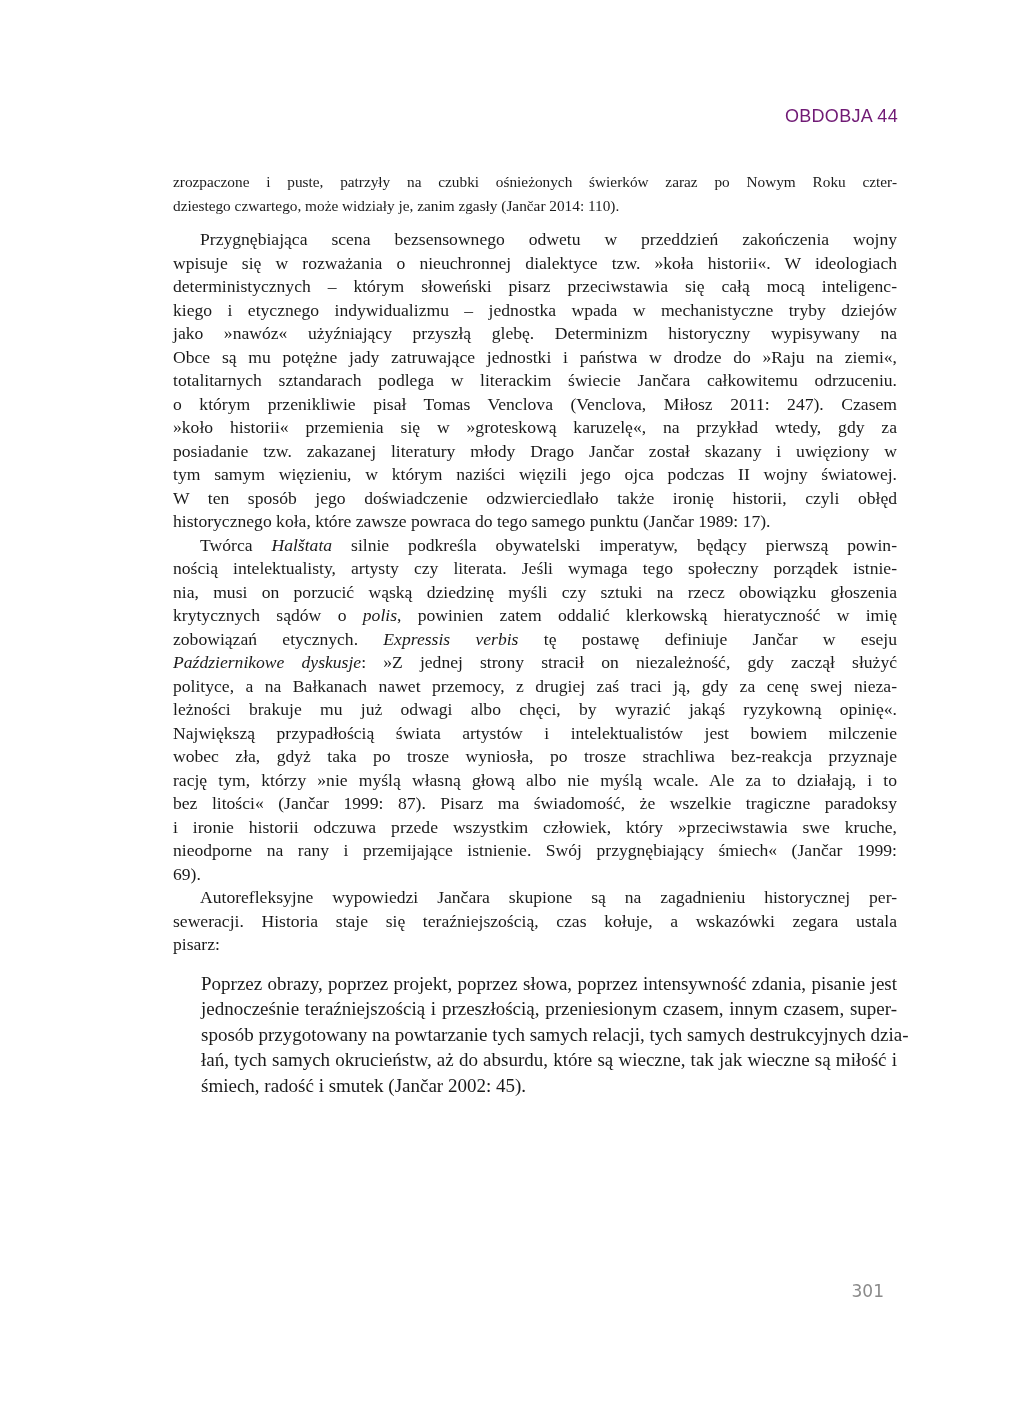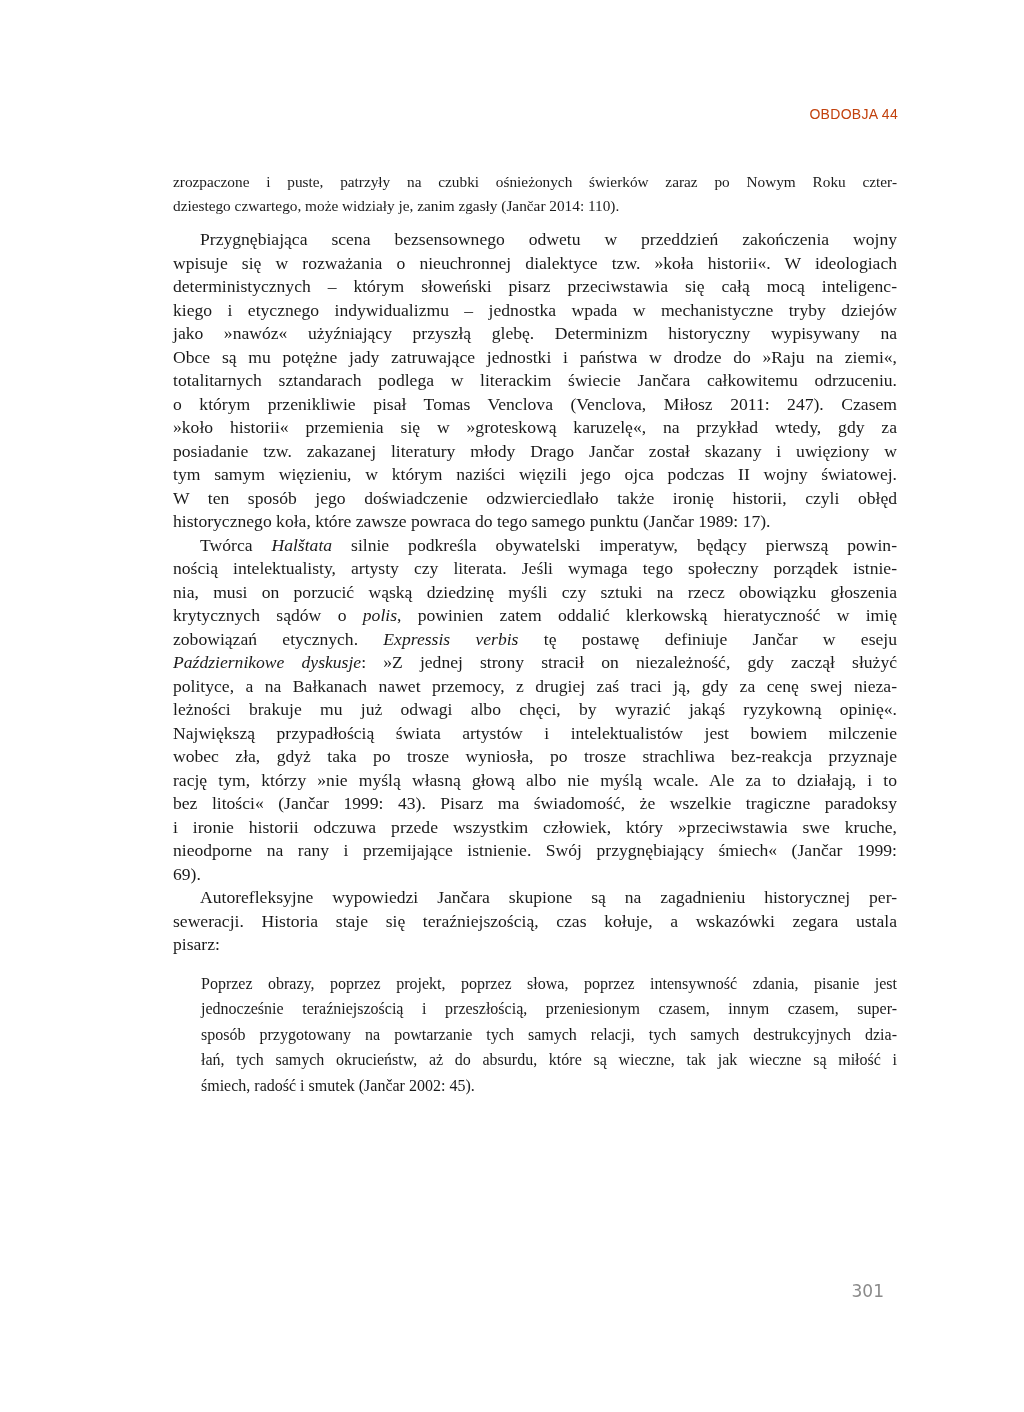--- a/index.html
+++ b/index.html
@@ -1,41 +1,41 @@
 <!DOCTYPE html>
 <html><head>
 <meta charset="utf-8">
 <style>
   html, body { margin: 0; padding: 0; background: #ffffff; }
   body { width: 1024px; height: 1412px; position: relative; overflow: hidden; }
   .page { position: absolute; left: 0; top: 0; width: 1024px; height: 1412px; background: #ffffff; }
   .running-head {
     position: absolute; top: 106px; right: 126px;
-    font-family: "Liberation Sans", sans-serif; font-size: 14px; letter-spacing: 0.3px;
-    color: #c2410c;
+    font-family: "Liberation Sans", sans-serif; font-size: 18px; letter-spacing: 0.3px;
+    color: #701a75;
   }
   .folio {
     position: absolute; top: 1281px; right: 140px;
     font-family: "DejaVu Sans", sans-serif; font-size: 17px; color: #8a8a8a;
   }
   .body-text {
     position: absolute; left: 173px; top: 170px; width: 724px;
     font-family: "Liberation Serif", serif; color: #1a1a1a;
   }
   .line {
     display: block; white-space: nowrap; text-align: justify; text-align-last: justify;
     height: 23.5px; line-height: 23.5px; font-size: 17.6px;
   }
   .line.last { text-align-last: left; }
   .line.indent { padding-left: 27px; }
   .p1 .line { font-size: 15.3px; height: 24px; line-height: 24px; }
   .gap-small { height: 10px; }
   .gap-quote { height: 14px; }
   .quote { padding-left: 28px; }
-  .quote .line { font-size: 16px; height: 25.5px; line-height: 25.5px; }
+  .quote .line { font-size: 19px; height: 25.5px; line-height: 25.5px; }
   i { font-style: italic; }
 </style>
 </head>
 <body>
 
 <div class="page">
 
   <div class="running-head">OBDOBJA 44</div>
 
   <div class="body-text">
@@ -68,21 +68,21 @@
       <span class="line">nością intelektualisty, artysty czy literata. Jeśli wymaga tego społeczny porządek istnie-</span>
       <span class="line">nia, musi on porzucić wąską dziedzinę myśli czy sztuki na rzecz obowiązku głoszenia</span>
       <span class="line"><span>krytycznych sądów o </span><i>polis</i><span>, powinien zatem oddalić klerkowską hieratyczność w imię</span></span>
       <span class="line"><span>zobowiązań etycznych. </span><i>Expressis verbis</i><span> tę postawę definiuje Jančar w eseju</span></span>
       <span class="line"><i>Październikowe dyskusje</i><span>: »Z jednej strony stracił on niezależność, gdy zaczął służyć</span></span>
       <span class="line">polityce, a na Bałkanach nawet przemocy, z drugiej zaś traci ją, gdy za cenę swej nieza-</span>
       <span class="line">leżności brakuje mu już odwagi albo chęci, by wyrazić jakąś ryzykowną opinię«.</span>
       <span class="line">Największą przypadłością świata artystów i intelektualistów jest bowiem milczenie</span>
       <span class="line">wobec zła, gdyż taka po trosze wyniosła, po trosze strachliwa bez-reakcja przyznaje</span>
       <span class="line">rację tym, którzy »nie myślą własną głową albo nie myślą wcale. Ale za to działają, i to</span>
-      <span class="line">bez litości« (Jančar 1999: 43). Pisarz ma świadomość, że wszelkie tragiczne paradoksy</span>
+      <span class="line">bez litości« (Jančar 1999: 87). Pisarz ma świadomość, że wszelkie tragiczne paradoksy</span>
       <span class="line">i ironie historii odczuwa przede wszystkim człowiek, który »przeciwstawia swe kruche,</span>
       <span class="line">nieodporne na rany i przemijające istnienie. Swój przygnębiający śmiech« (Jančar 1999:</span>
       <span class="line last">69).</span>
     </div>
 
     <div>
       <span class="line indent">Autorefleksyjne wypowiedzi Jančara skupione są na zagadnieniu historycznej per-</span>
       <span class="line">seweracji. Historia staje się teraźniejszością, czas kołuje, a wskazówki zegara ustala</span>
       <span class="line last">pisarz:</span>
     </div>

